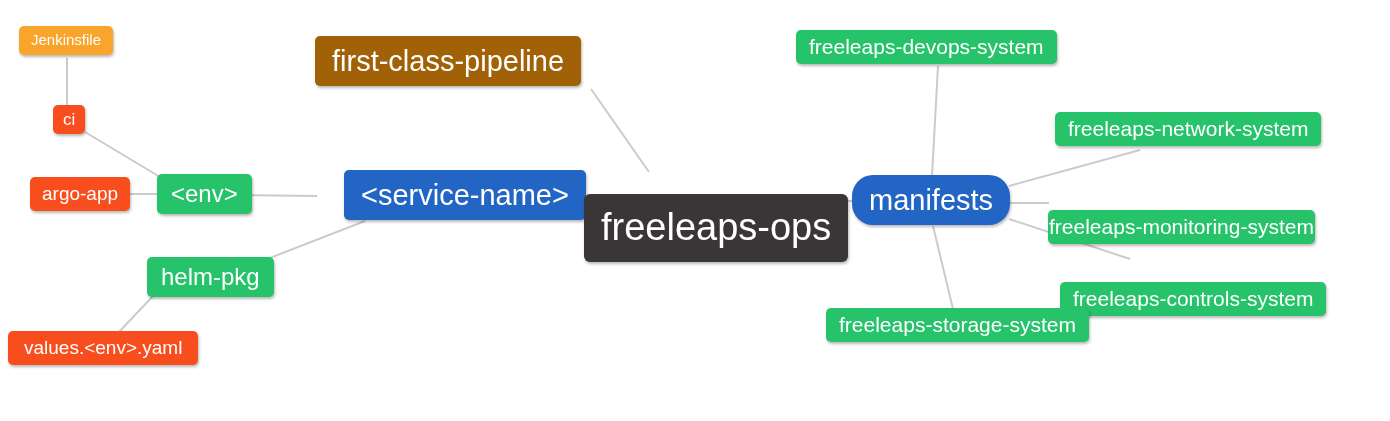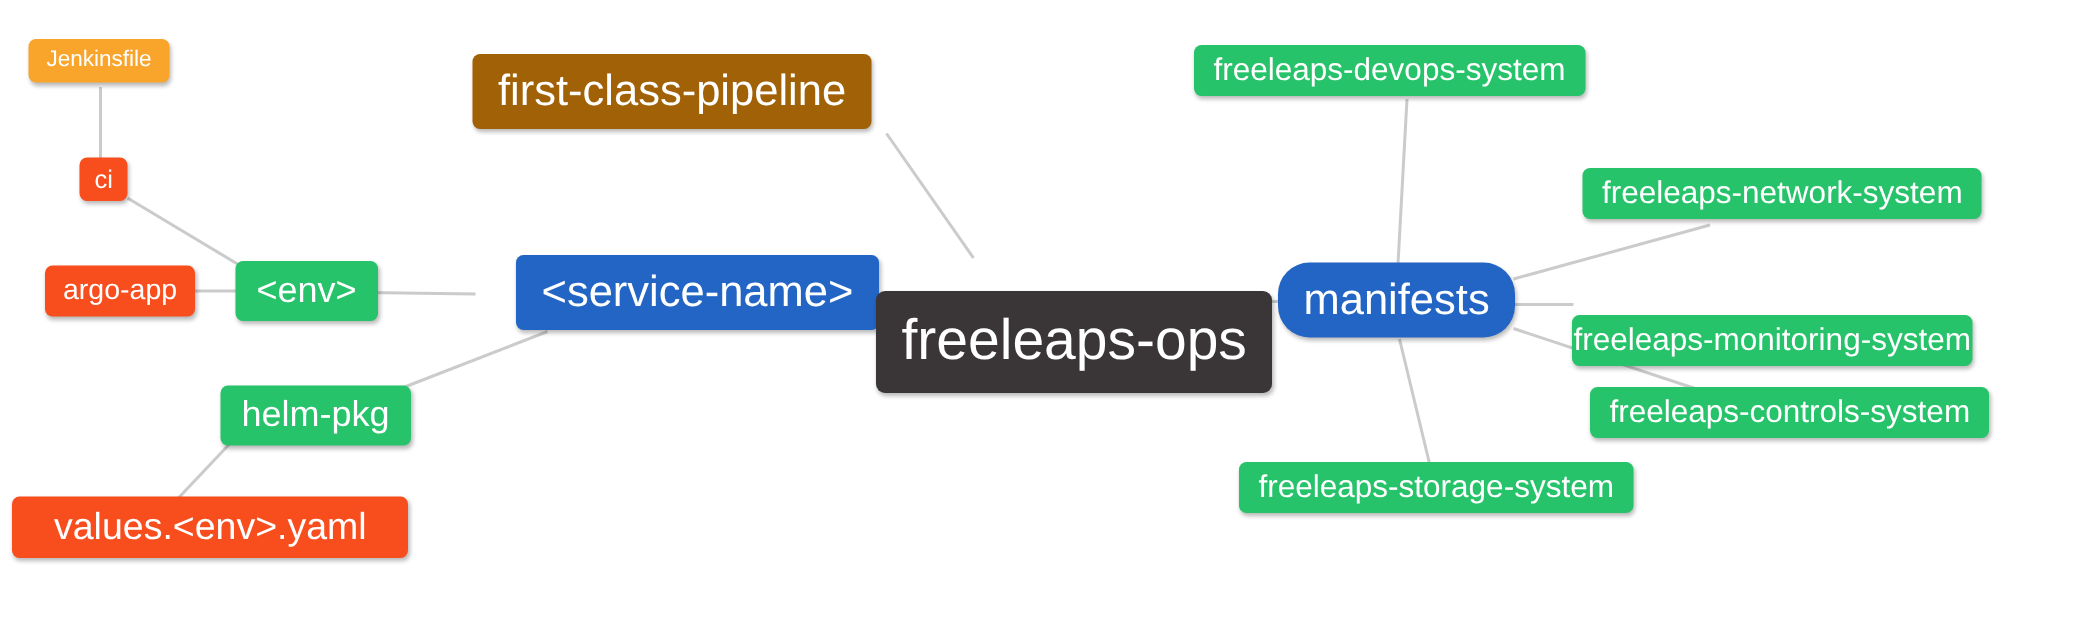--- a/index.html
+++ b/index.html
@@ -41,21 +41,21 @@
   #node-service-name       { left: 316px;  top: 170px; font-size: 29px; padding: 7px 17px; }
   #node-first-class-pipeline { left: 315px; top: 36px; font-size: 29px; padding: 7px 17px; }
   #node-freeleaps-ops      { left: 584px;  top: 170px; font-size: 38px; padding: 10px 17px; border-radius: 6px; }
   #node-manifests          { left: 852px;  top: 175px; font-size: 29px; padding: 7px 17px; border-radius: 21px; }
   #node-devops-system      { left: 796px;  top: 30px;  font-size: 21px; padding: 4px 13px; }
   #node-network-system     { left: 1055px; top: 112px; font-size: 21px; padding: 4px 13px; }
   #node-monitoring-system  { left: 1048px; top: 186px; font-size: 21px; padding: 4px 1px; margin-top: 24px; }
   #node-controls-system    { left: 1060px; top: 258px; font-size: 21px; padding: 4px 13px; }
   #node-storage-system     { left: 826px;  top: 308px; font-size: 21px; padding: 4px 13px; }
   #node-helm-pkg           { left: 147px;  top: 257px; font-size: 24px; padding: 5px 14px; }
-  #node-values-env-yaml    { left: 8px;    top: 331px; font-size: 25px; padding: 5px 28px; }
+  #node-values-env-yaml    { left: 8px;    top: 331px; font-size: 19px; padding: 5px 16px; }
 </style>
 </head>
 <body>
 
 <div class="canvas">
 
   <svg class="edges" viewBox="0 0 1390 421" xmlns="http://www.w3.org/2000/svg">
     <g fill="none" stroke-width="2">
       <line x1="67" y1="58" x2="67" y2="106" stroke="#cbcbcb"></line>
       <line x1="85" y1="132" x2="165" y2="180" stroke="#cbcbcb"></line>
@@ -80,16 +80,16 @@
   <div class="node" id="node-env" style="background: rgb(38, 195, 106);">&lt;env&gt;</div>
   <div class="node" id="node-helm-pkg" style="background: rgb(38, 195, 106);">helm-pkg</div>
   <div class="node" id="node-values-env-yaml" style="background: rgb(248, 77, 29);">values.&lt;env&gt;.yaml</div>
   <div class="node" id="node-service-name" style="background: rgb(34, 101, 196); margin-left: 28px;">&lt;service-name&gt;</div>
   <div class="node" id="node-first-class-pipeline" style="background: #a16207;">first-class-pipeline</div>
   <div class="node" id="node-freeleaps-ops" style="background: rgb(58, 54, 55); margin-top: 24px;">freeleaps-ops</div>
   <div class="node" id="node-manifests" style="background: rgb(34, 101, 196);">manifests</div>
   <div class="node" id="node-devops-system" style="background: rgb(38, 195, 106);">freeleaps-devops-system</div>
   <div class="node" id="node-network-system" style="background: rgb(38, 195, 106);">freeleaps-network-system</div>
   <div class="node" id="node-monitoring-system" style="background: rgb(38, 195, 106);">freeleaps-monitoring-system</div>
-  <div class="node" id="node-controls-system" style="background: rgb(38, 195, 106);">freeleaps-controls-system</div>
+  <div class="node" id="node-controls-system" style="background: rgb(38, 195, 106); margin-top: 24px;">freeleaps-controls-system</div>
   <div class="node" id="node-storage-system" style="background: rgb(38, 195, 106);">freeleaps-storage-system</div>
 
 </div>
 
 </body></html>

